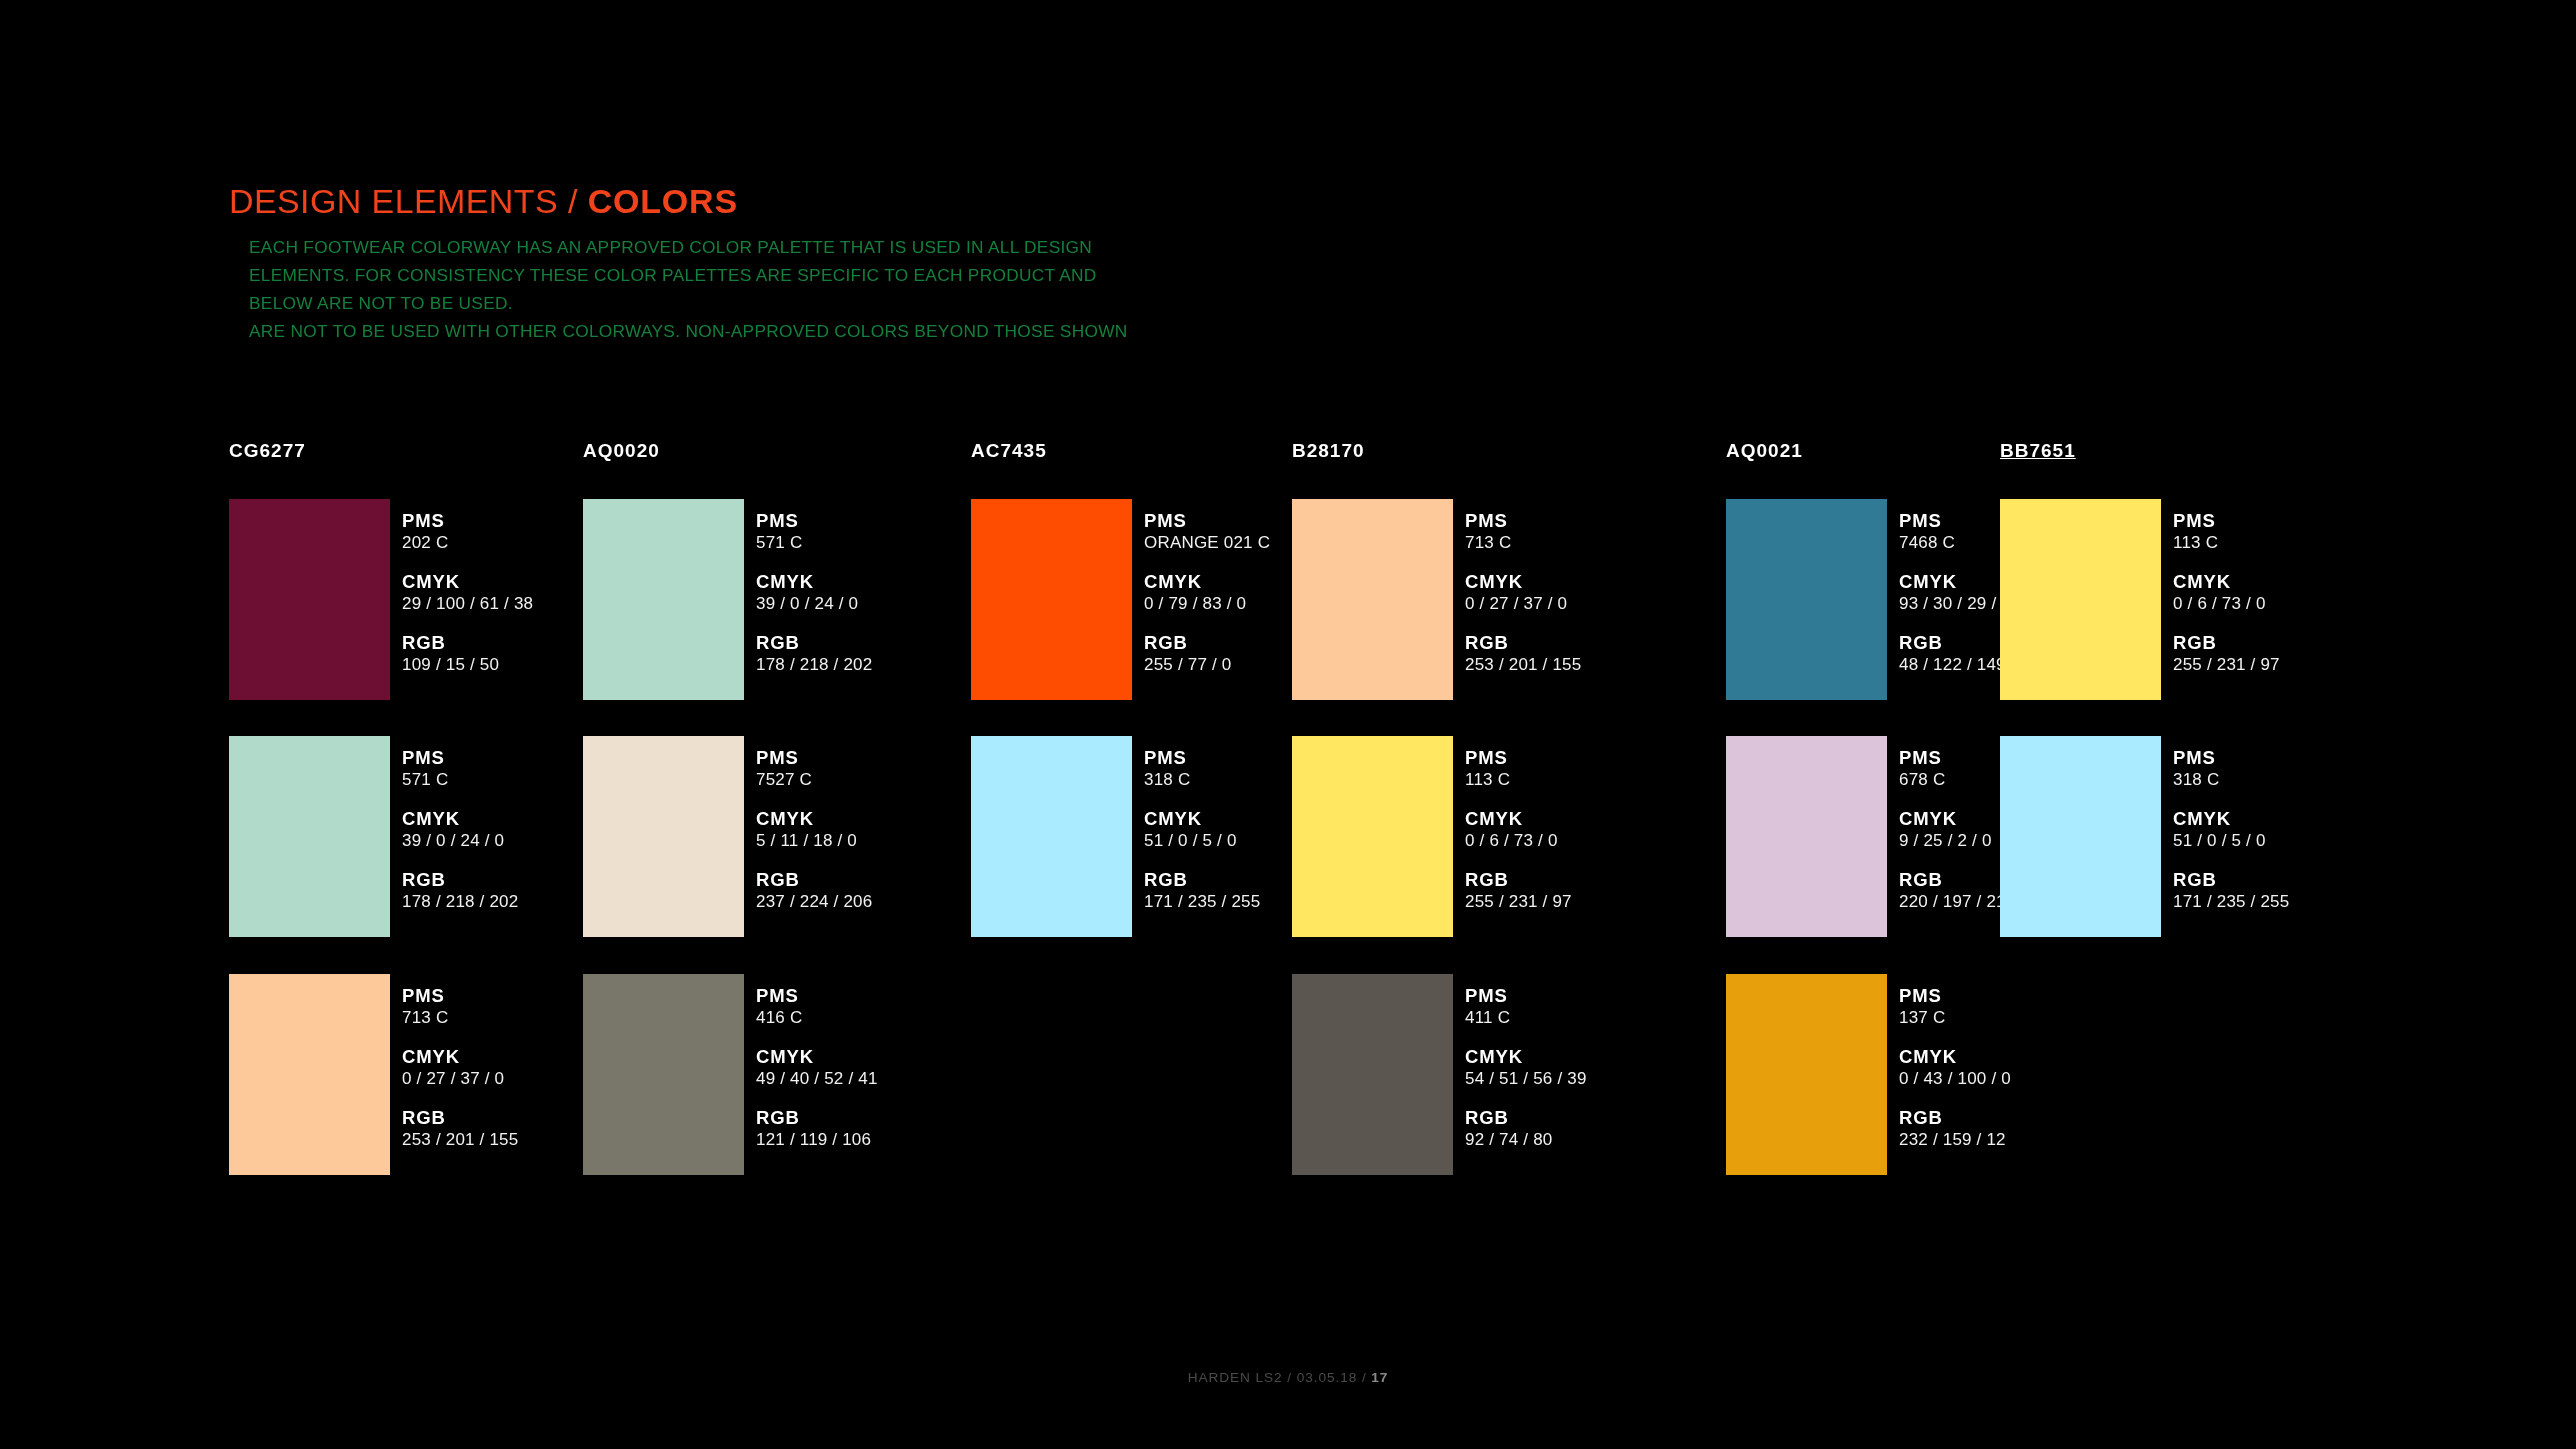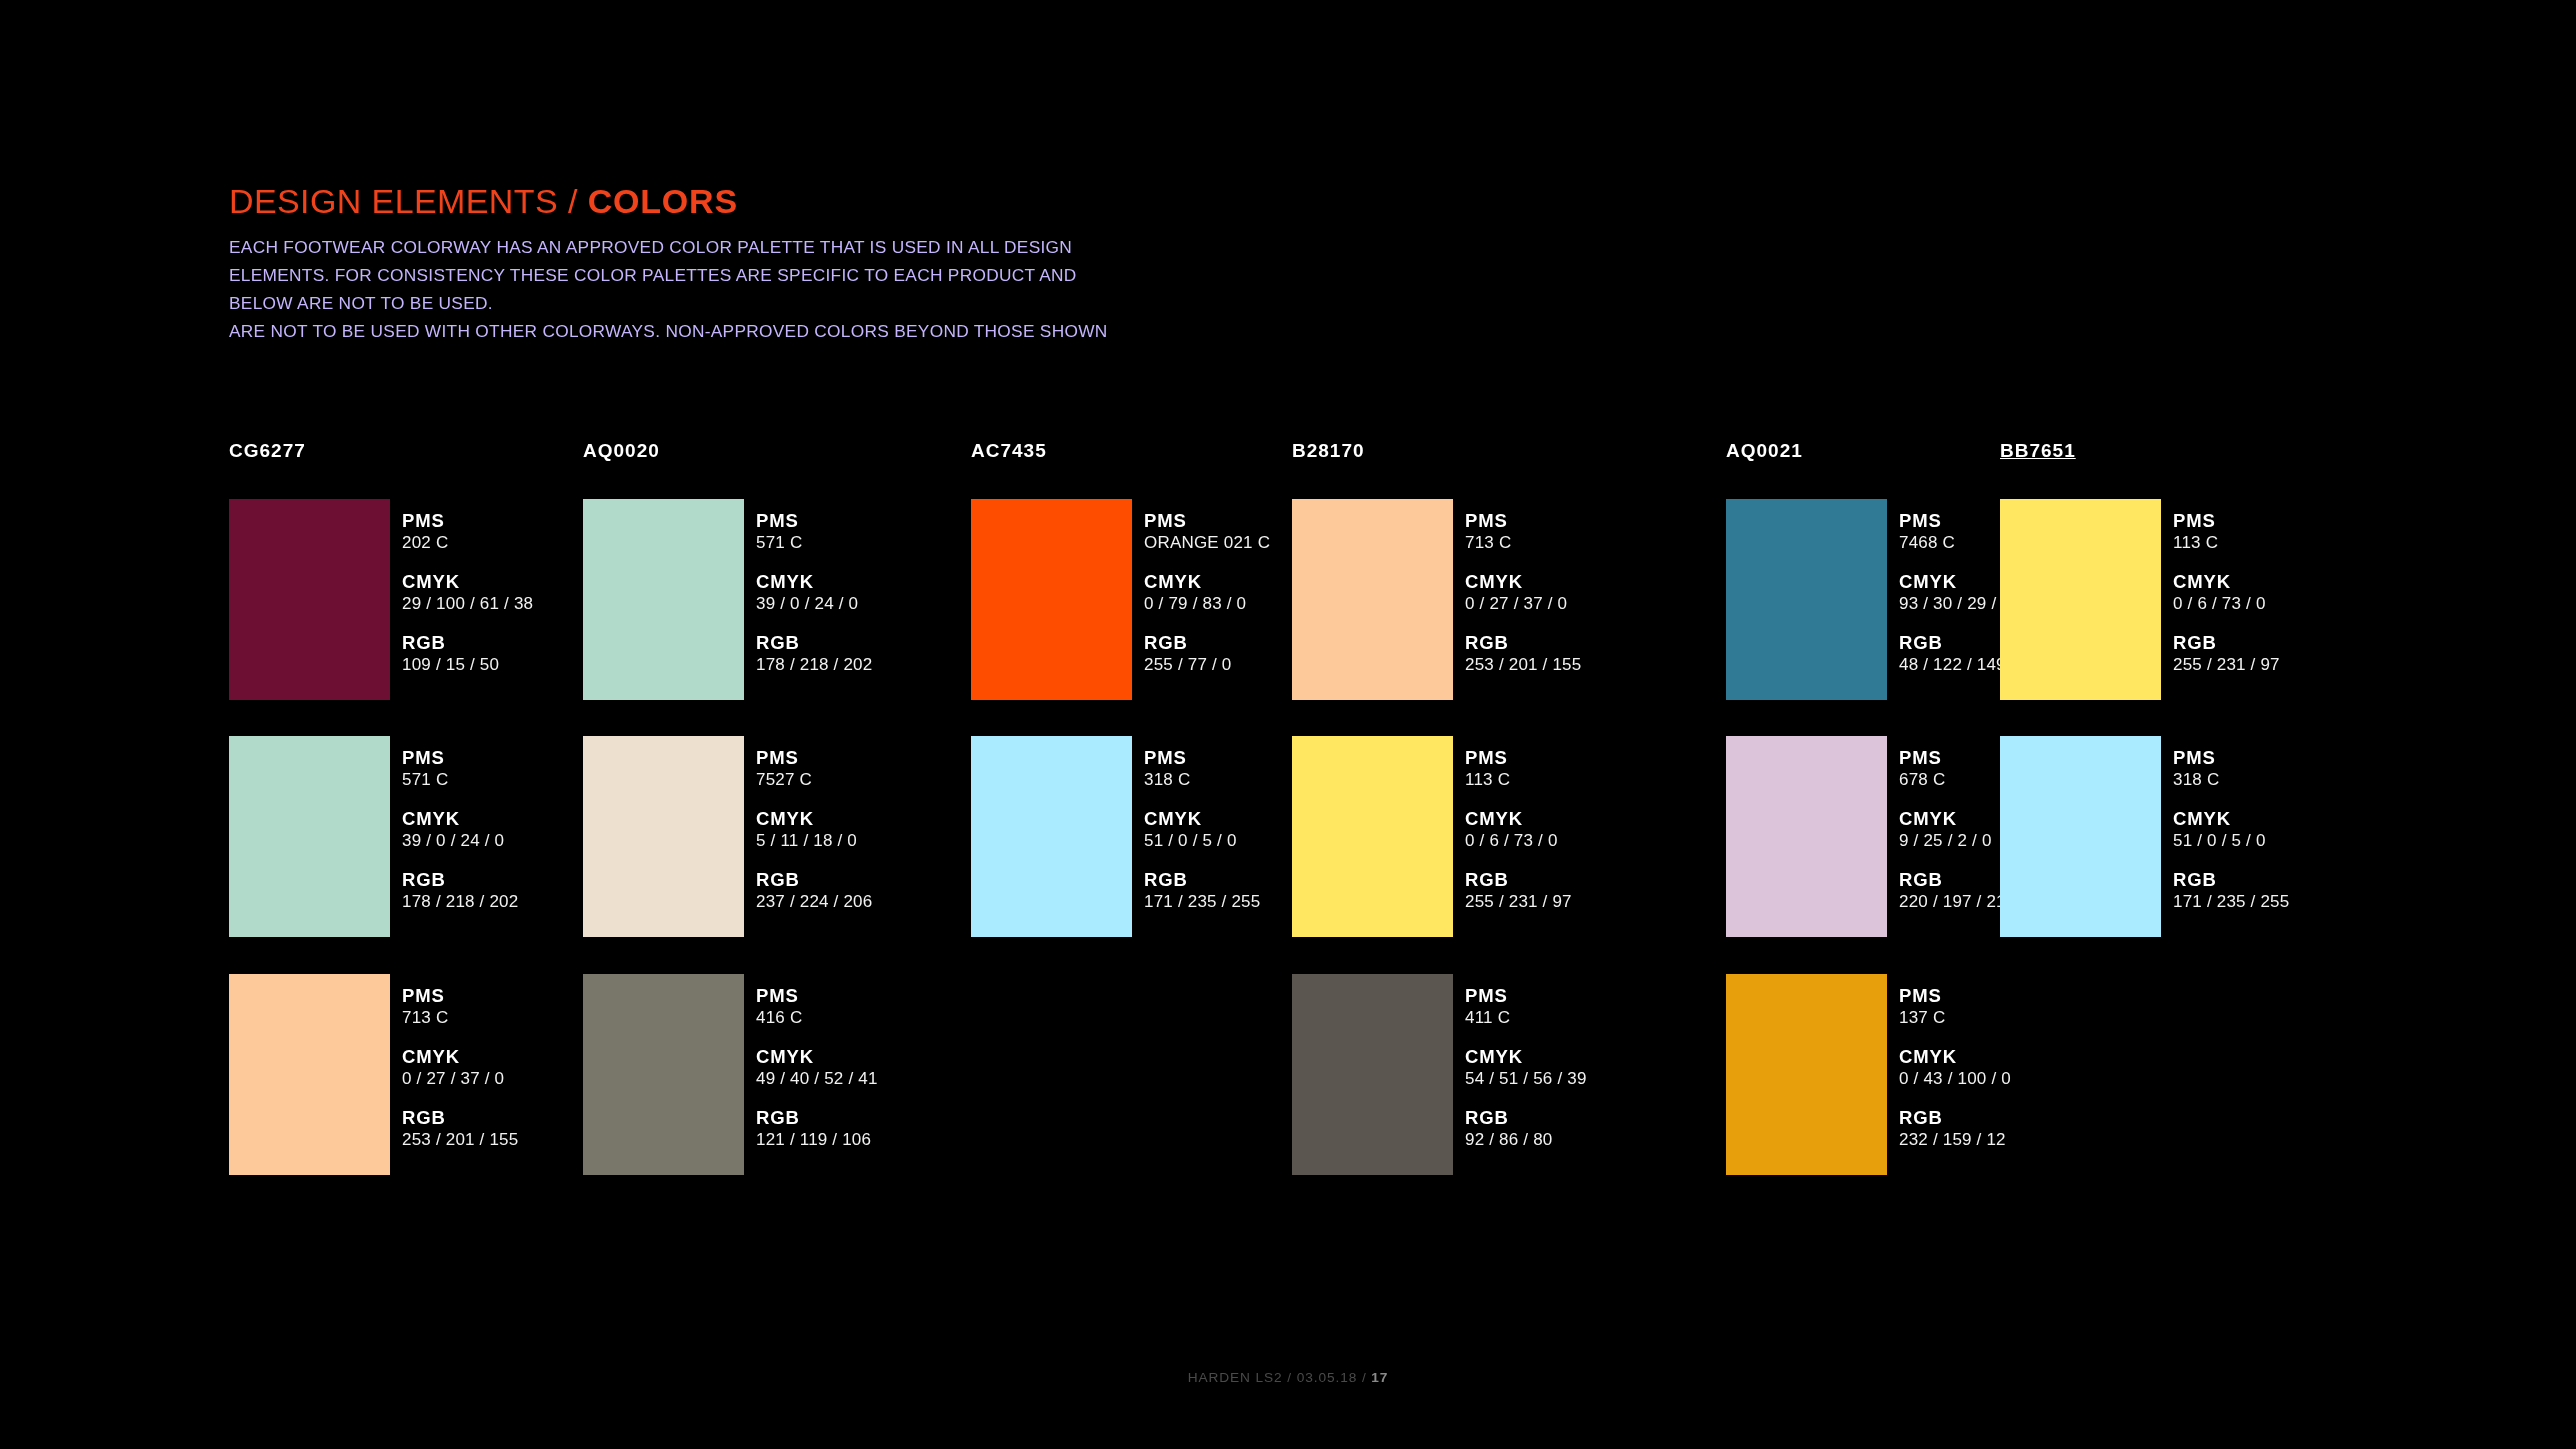--- a/index.html
+++ b/index.html
@@ -30,24 +30,25 @@
   .title .slash { color:#F0431C; font-weight:400; }
   .title .bold {
     color:#F0431C;
     font-weight:bold;
     letter-spacing:0.8px;
   }
   .intro {
     margin-top:14.5px;
     font-size:17.3px;
     line-height:1.62;
-    color:#c4b5fd;
+    color:#15803d;
     letter-spacing:0.3px;
     font-weight:300;
     max-width:998px;
+    margin-left:20px;
   }
   .intro div { white-space:nowrap; }
 
   
   .grid {
     position:absolute;
     left:229px;
     top:441px;
     width:2174px;
   }
@@ -318,21 +319,21 @@
             <div class="spec-block">
               <div class="spec-label">PMS</div>
               <div class="spec-value">411 C</div>
             </div>
             <div class="spec-block">
               <div class="spec-label">CMYK</div>
               <div class="spec-value">54 / 51 / 56 / 39</div>
             </div>
             <div class="spec-block">
               <div class="spec-label">RGB</div>
-              <div class="spec-value">92 / 86 / 80</div>
+              <div class="spec-value">92 / 74 / 80</div>
             </div>
           </div>
         </div>
       </div>
       <div class="col" style="left: 1497px;">
         <div class="col-title">AQ0021</div>
         <div class="row" style="top: 58px;">
           <div class="swatch" style="background: rgb(48, 122, 149);"></div>
           <div class="specs">
             <div class="spec-block">

